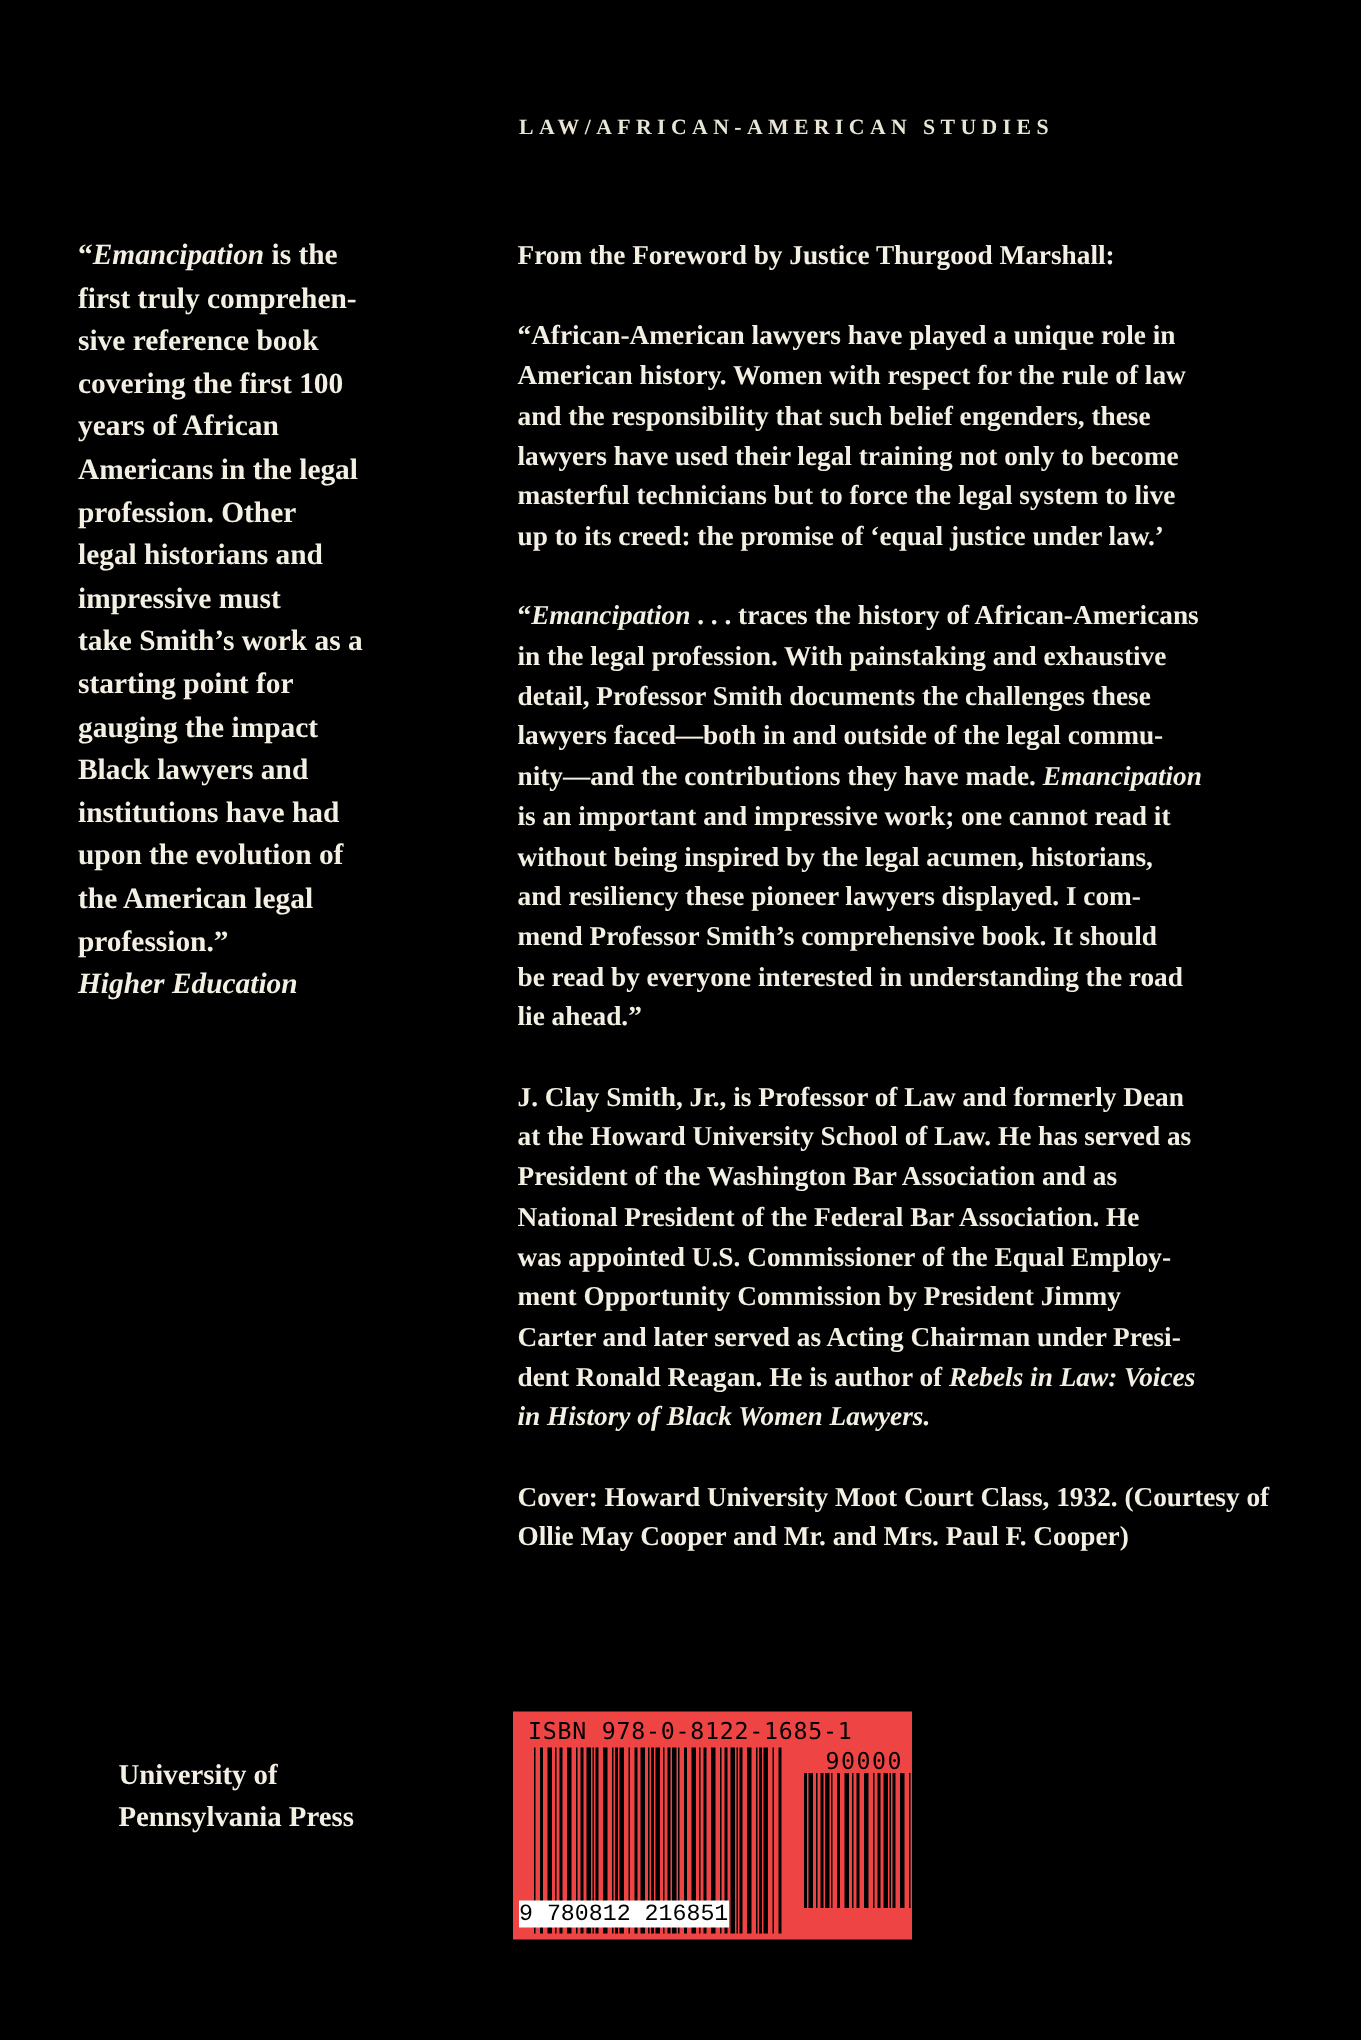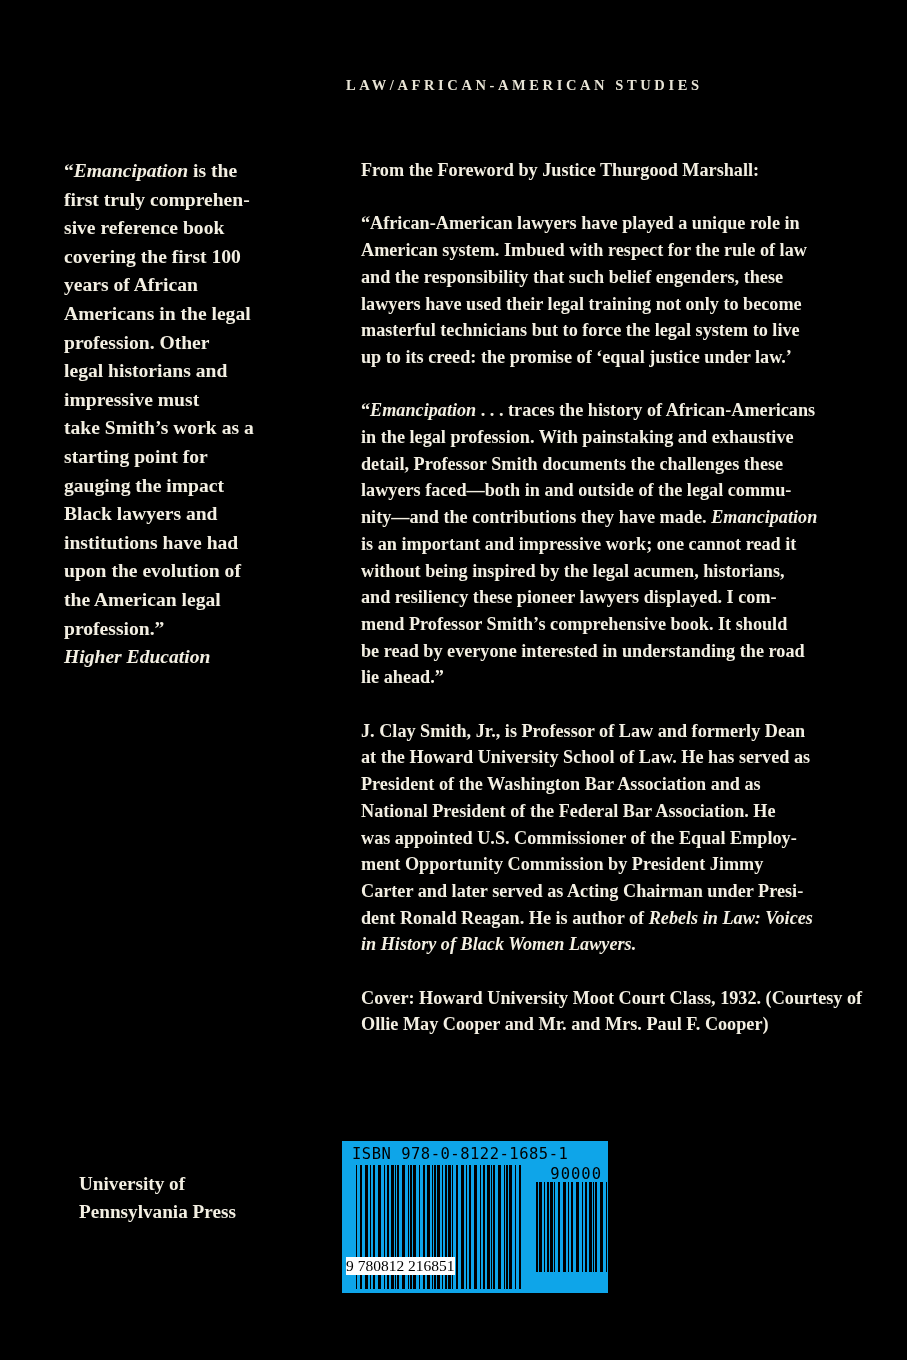--- a/index.html
+++ b/index.html
@@ -2,39 +2,39 @@
 <html><head>
 <meta charset="utf-8">
 <style>
   html, body { margin: 0; padding: 0; background: #000; }
   body { width: 907px; height: 1360px; position: relative; overflow: hidden;
          font-family: "Liberation Serif", "DejaVu Serif", serif; color: #f3efe2; }
   .category { position: absolute; left: 346px; top: 77px; font-size: 14.5px; letter-spacing: 3.6px;
               font-weight: bold; color: #e8e4d6; white-space: nowrap; }
   .left-quote { position: absolute; left: 52px; top: 157px; width: 260px; font-size: 19.6px;
                 font-weight: bold; line-height: 28.6px; }
-  .left-quote .ln { display: block; white-space: nowrap; margin-left: 12px; }
+  .left-quote .ln { display: block; white-space: nowrap; }
   .right-col { position: absolute; left: 345px; top: 157px; width: 520px; font-size: 18.2px;
                font-weight: bold; line-height: 26.7px; }
-  .right-col .ln { display: block; white-space: nowrap; margin-left: 16px; }
+  .right-col .ln { display: block; white-space: nowrap; }
   .para { margin: 0 0 26.7px 0; }
   i, .it { font-style: italic; font-weight: bold; }
   .publisher { position: absolute; left: 51px; top: 1170px; font-size: 19.2px; font-weight: bold;
                line-height: 28px; }
   .publisher .ln { display: block; white-space: nowrap; margin-left: 28px; }
   .barcode { position: absolute; left: 342px; top: 1141px; width: 266px; height: 152px;
-             background: #0ea5e9; text-align: right; }
+             background: #ef4444; text-align: right; }
   .isbn-text { position: absolute; left: 10px; top: 4px; font-family: "DejaVu Sans Mono", monospace;
                font-size: 15.5px; color: #000; letter-spacing: 0.5px; white-space: nowrap; }
   .price-text { position: absolute; right: 6px; top: 24px; font-family: "DejaVu Sans Mono", monospace;
                 font-size: 15.5px; color: #000; letter-spacing: 1px; }
   .bars-main { position: absolute; left: 14px; top: 24px; height: 124px; width: 165px; }
   .bars-addon { position: absolute; left: 194px; top: 41px; height: 90px; width: 74px; }
   .bars-main span, .bars-addon span { position: absolute; top: 0; bottom: 0; background: #000; }
-  .ean-digits { position: absolute; left: 4px; top: 116px; font-family: Liberation Serif, serif;
+  .ean-digits { position: absolute; left: 4px; top: 126px; font-family: Liberation Mono, monospace;
                 font-size: 15.5px; color: #000; white-space: nowrap; background: #fff; }
 </style>
 </head>
 <body>
 
 <div class="category">LAW/AFRICAN-AMERICAN STUDIES</div>
 
 <div class="left-quote">
   <div id="left-lines">
       <span class="ln">“<i>Emancipation</i> is the</span>
@@ -59,21 +59,21 @@
       <span class="ln">Higher Education</span>
     </div>
 </div>
 
 <div class="right-col">
   <div class="para">
     <span class="ln">From the Foreword by Justice Thurgood Marshall:</span>
   </div>
   <div class="para" id="quote1">
       <span class="ln">“African-American lawyers have played a unique role in</span>
-      <span class="ln">American system. Imbued with respect for the rule of law</span>
+      <span class="ln">American history. Women with respect for the rule of law</span>
       <span class="ln">and the responsibility that such belief engenders, these</span>
       <span class="ln">lawyers have used their legal training not only to become</span>
       <span class="ln">masterful technicians but to force the legal system to live</span>
       <span class="ln">up to its creed: the promise of ‘equal justice under law.’</span>
     </div>
   <div class="para" id="quote2">
       <span class="ln">“<i>Emancipation</i> . . . traces the history of African-Americans</span>
       <span class="ln">in the legal profession. With painstaking and exhaustive</span>
       <span class="ln">detail, Professor Smith documents the challenges these</span>
       <span class="ln">lawyers faced—both in and outside of the legal commu-</span>

